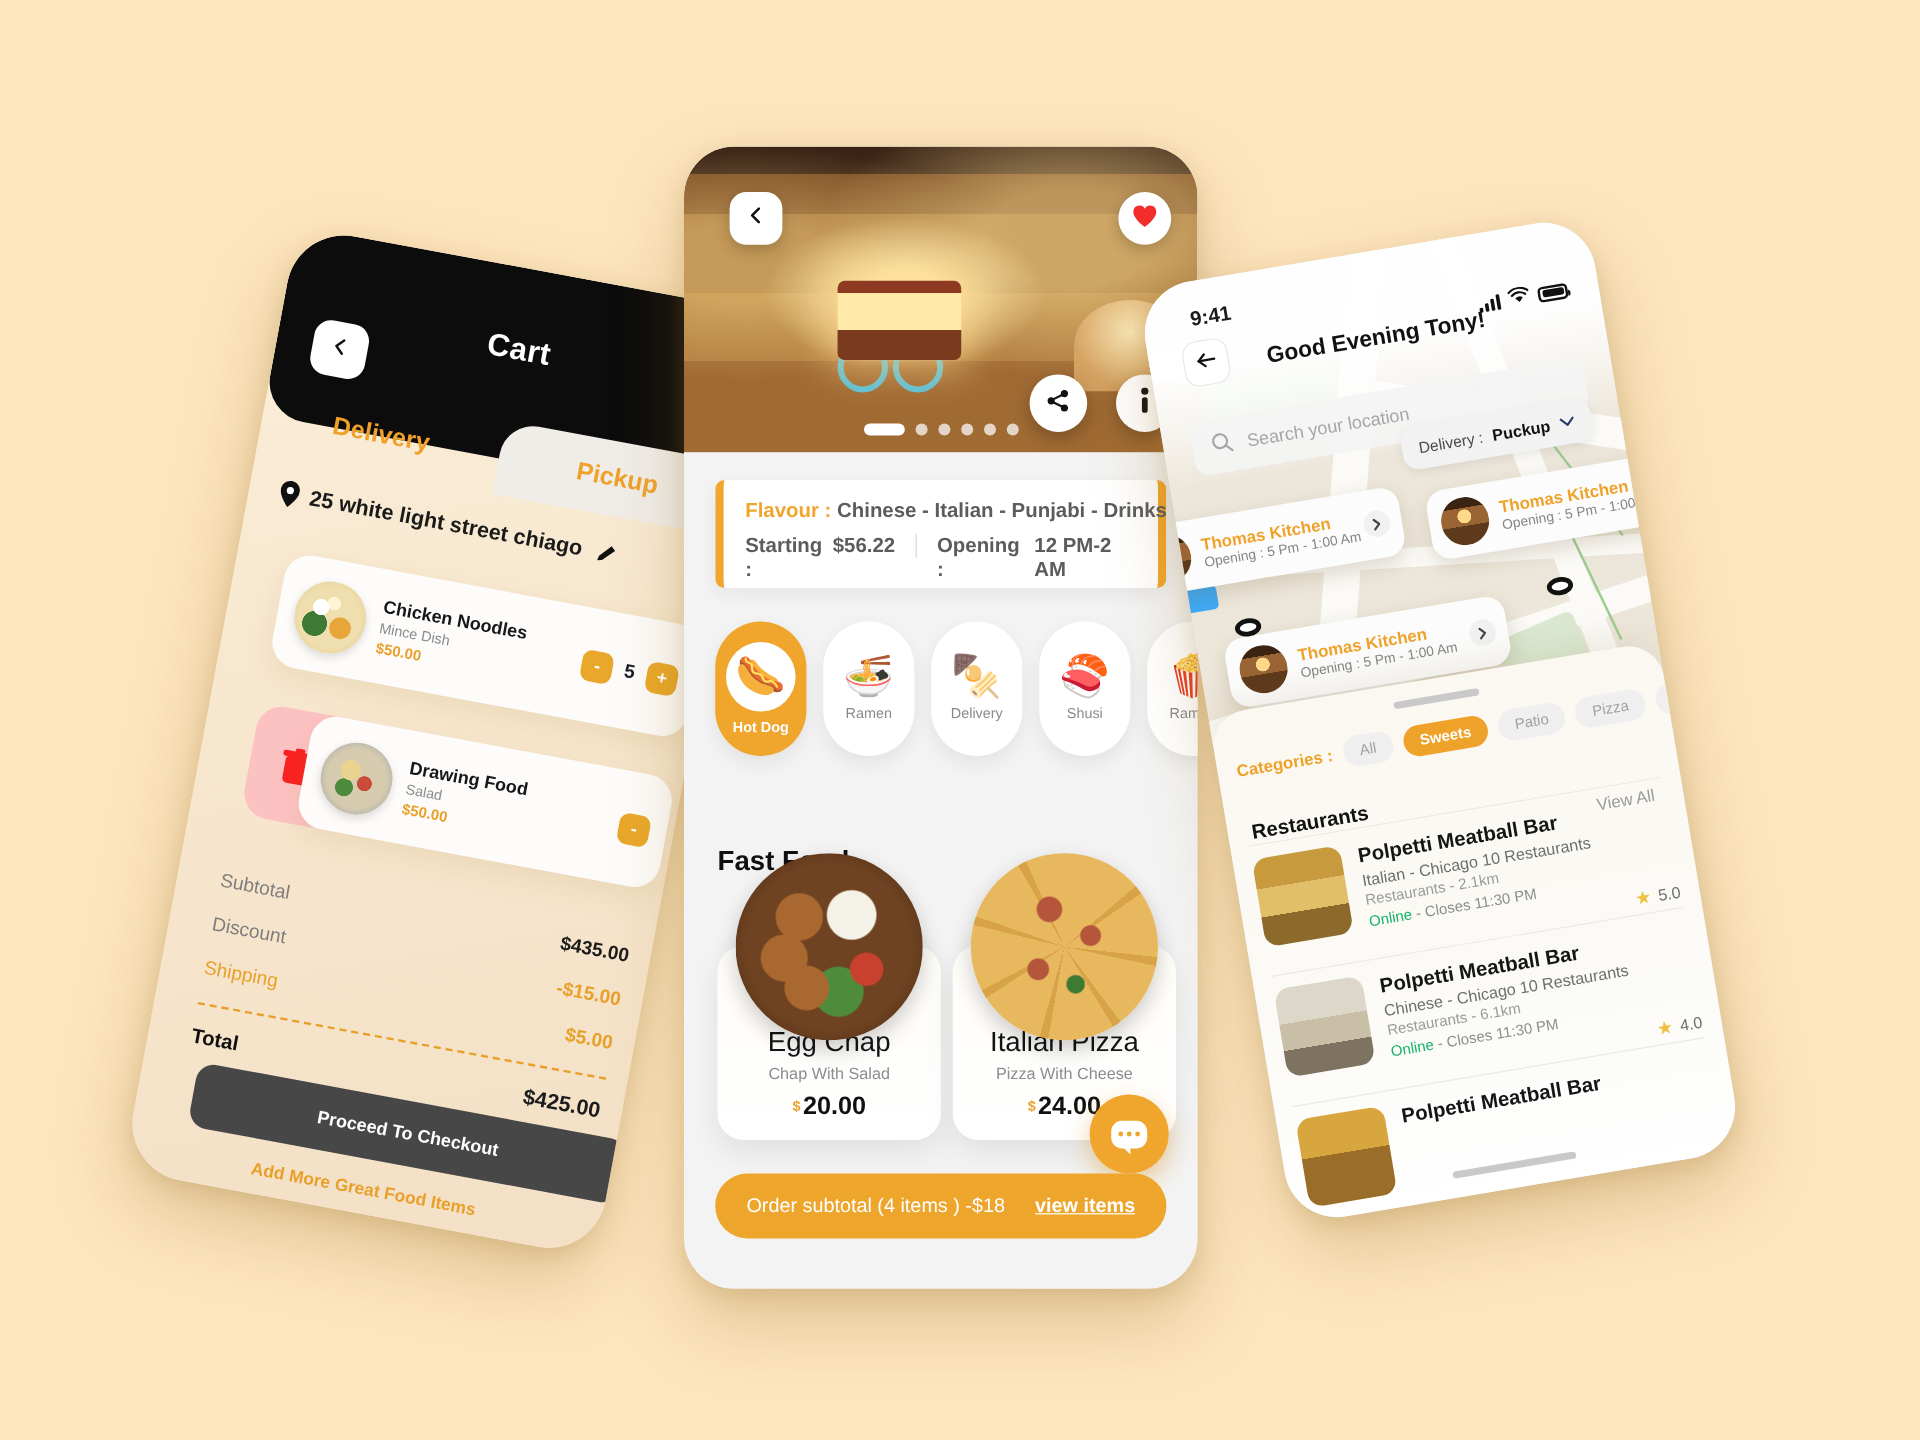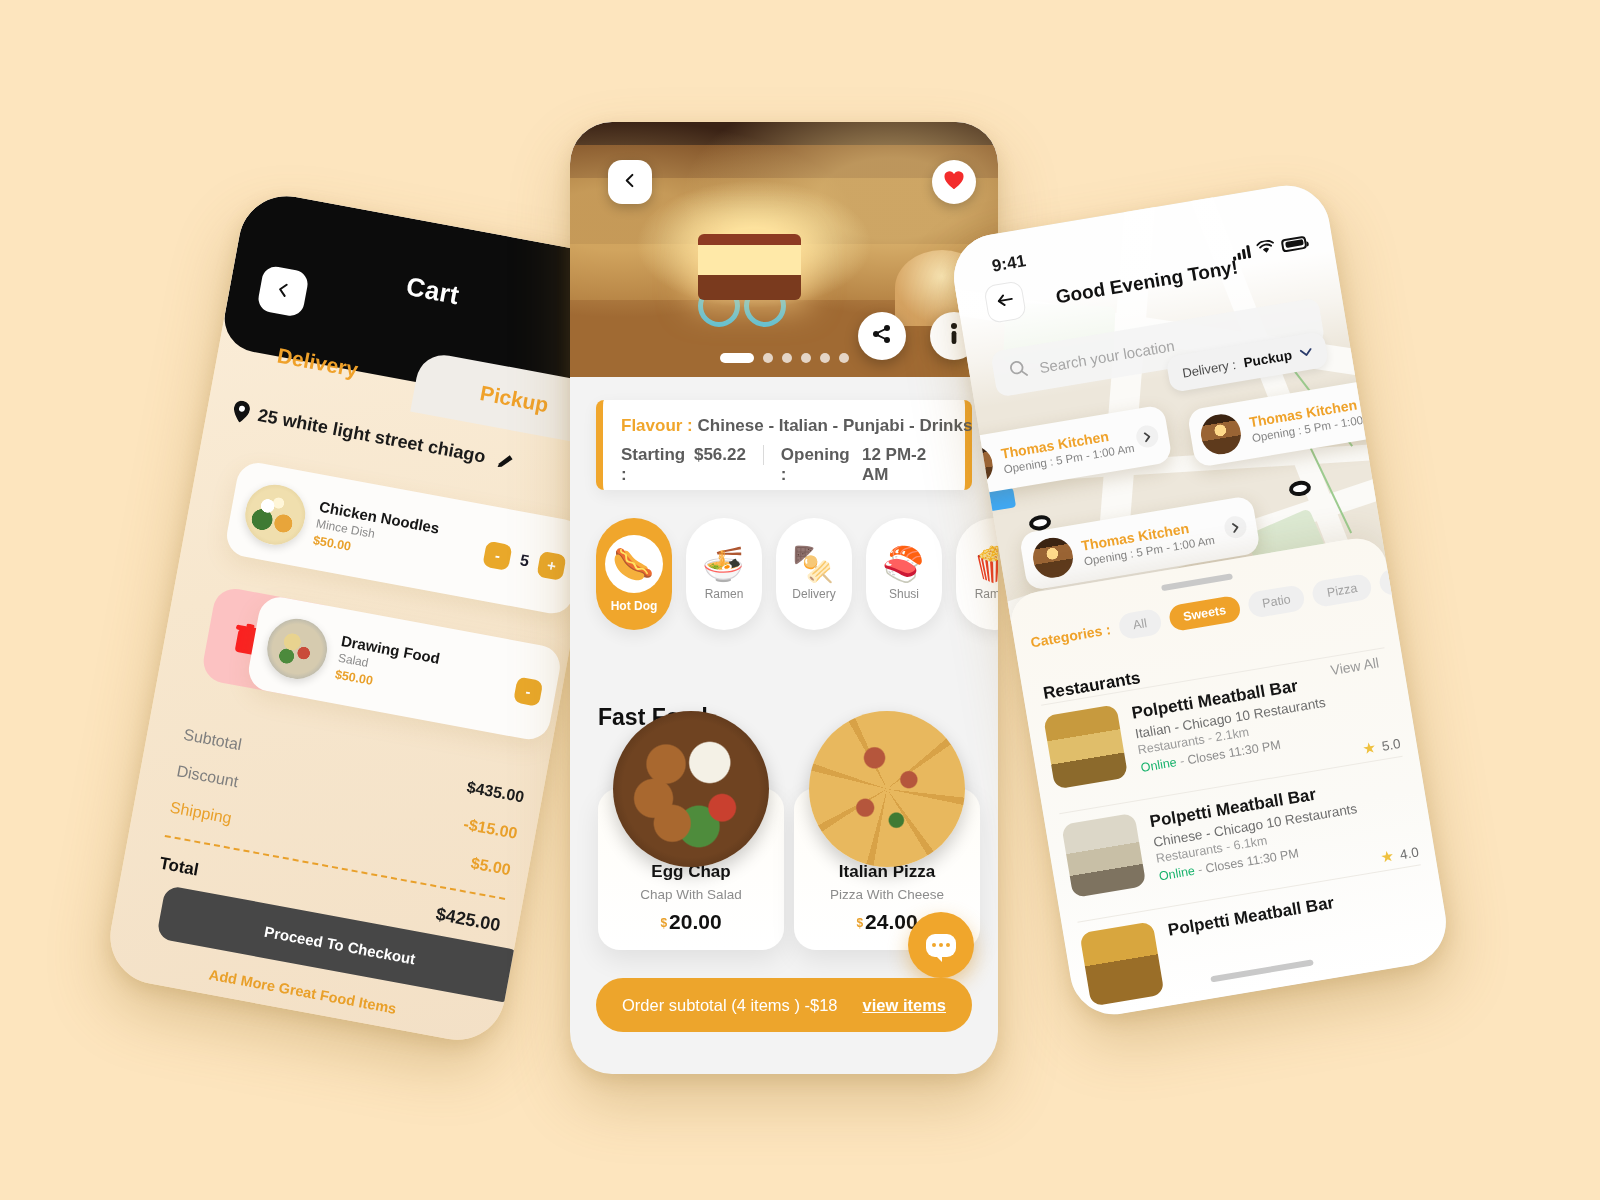--- a/index.html
+++ b/index.html
@@ -212,21 +212,21 @@
     display:flex; flex-direction:column; align-items:center; justify-content:flex-end;
     padding-bottom:16px;
   }
   #dish-0 { left:28px; }
   #dish-1 { left:224px; }
   .dish-img {
     position:absolute; top:-77px; width:156px; height:156px; border-radius:50%;
     background-size:cover; background-position:center;
     box-shadow:0 8px 18px rgba(0,0,0,.2);
   }
-  .dish-name { font-size:17px; font-weight:700; color:#141414; }
+  .dish-name { font-size:23px; font-weight:400; color:#141414; }
   .dish-sub  { font-size:13.5px; color:#8C8C8C; margin-top:5px; }
   .dish-price{ margin-top:8px; font-size:21px; font-weight:700; color:#111; }
   .dish-price .cur { font-size:12px; color:#E9A02A; margin-right:2px; vertical-align:2px; }
   .fab {
     position:absolute; right:24px; top:790px; width:66px; height:66px; border-radius:50%;
     background:#F0A62C; display:flex; align-items:center; justify-content:center;
     box-shadow:0 8px 20px rgba(220,150,40,.45);
   }
   .bubble { width:30px; height:23px; background:#fff; border-radius:9px; position:relative;
             display:flex; align-items:center; justify-content:center; gap:3px; }

